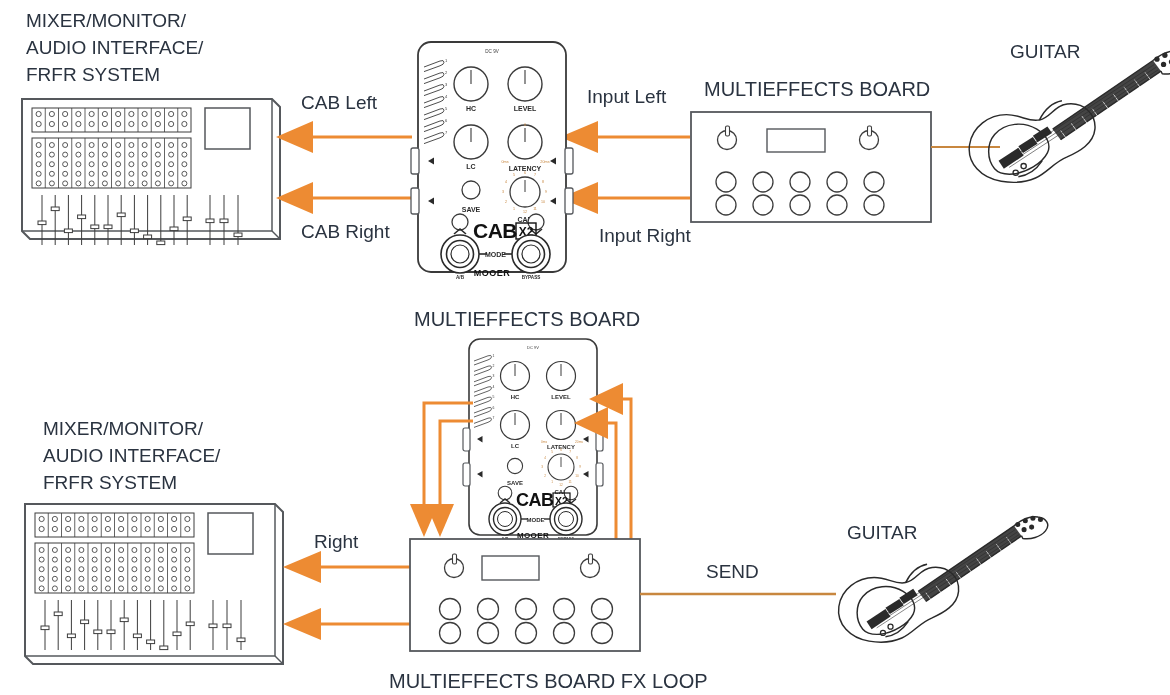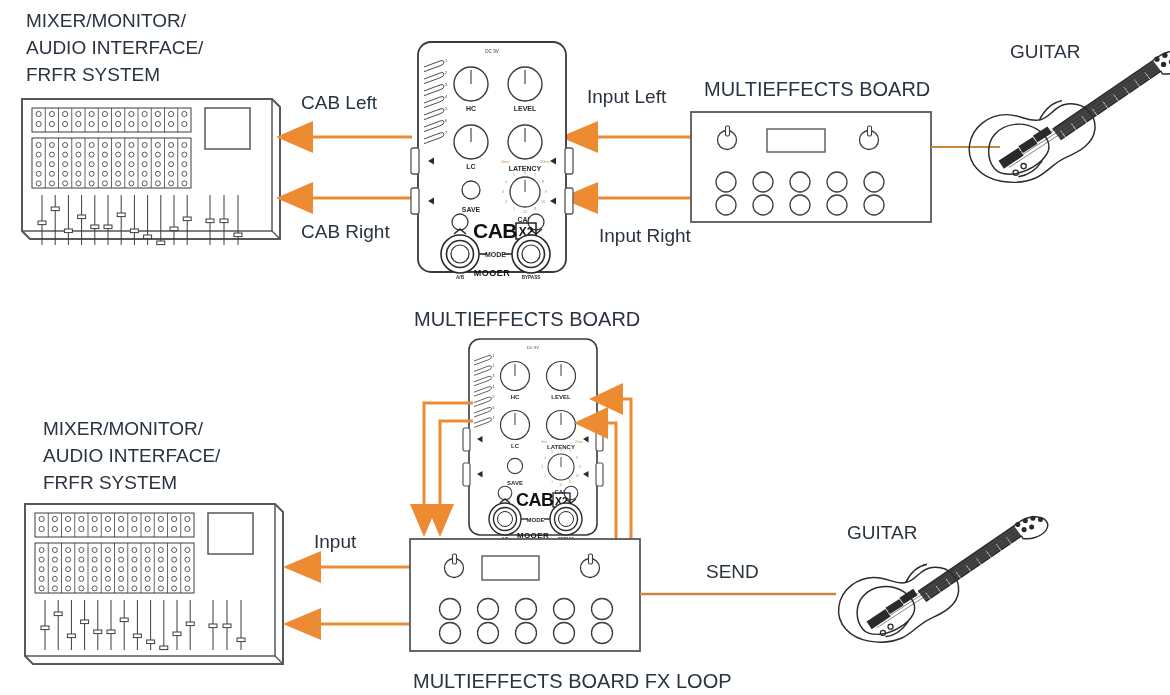--- a/index.html
+++ b/index.html
@@ -23,23 +23,23 @@
   <div class="lbl" style="left:301px;top:215px;">CAB Right</div>
   <div class="lbl" style="left:587px;top:80px;">Input Left</div>
   <div class="lbl" style="left:587px;top:219px;margin-left:12px;">Input Right</div>
   <div class="lbl big" style="left:704px;top:73px;">MULTIEFFECTS BOARD</div>
   <div class="lbl" style="left:1010px;top:35px;">GUITAR</div>
 
   <div class="lbl big" style="left:414px;top:303px;">MULTIEFFECTS BOARD</div>
   <div class="lbl" style="left:43px;top:412px;">MIXER/MONITOR/</div>
   <div class="lbl" style="left:43px;top:439px;">AUDIO INTERFACE/</div>
   <div class="lbl" style="left:43px;top:466px;">FRFR SYSTEM</div>
-  <div class="lbl" style="left:314px;top:525px;">Input</div>
+  <div class="lbl" style="left:314px;top:525px;">Right</div>
   <div class="lbl" style="left:694px;top:555px;margin-left:12px;">SEND</div>
-  <div class="lbl big" style="left:389px;top:665px;margin-left:24px;">MULTIEFFECTS BOARD FX LOOP</div>
+  <div class="lbl big" style="left:389px;top:665px;">MULTIEFFECTS BOARD FX LOOP</div>
   <div class="lbl" style="left:847px;top:516px;">GUITAR</div>
 
   <svg viewBox="0 0 1170 695" xmlns="http://www.w3.org/2000/svg">
     <defs>
       <g id="mixer-art">
 
         <path d="M0,0 L250,0 L258,9 L258,138 L250,147 L0,147 Z" fill="#ffffff" stroke="#55585c" stroke-width="2"></path>
         <line x1="250" y1="0" x2="250" y2="147" stroke="#55585c" stroke-width="1.6"></line>
 
         <g stroke="#444" stroke-width="1" fill="none">

